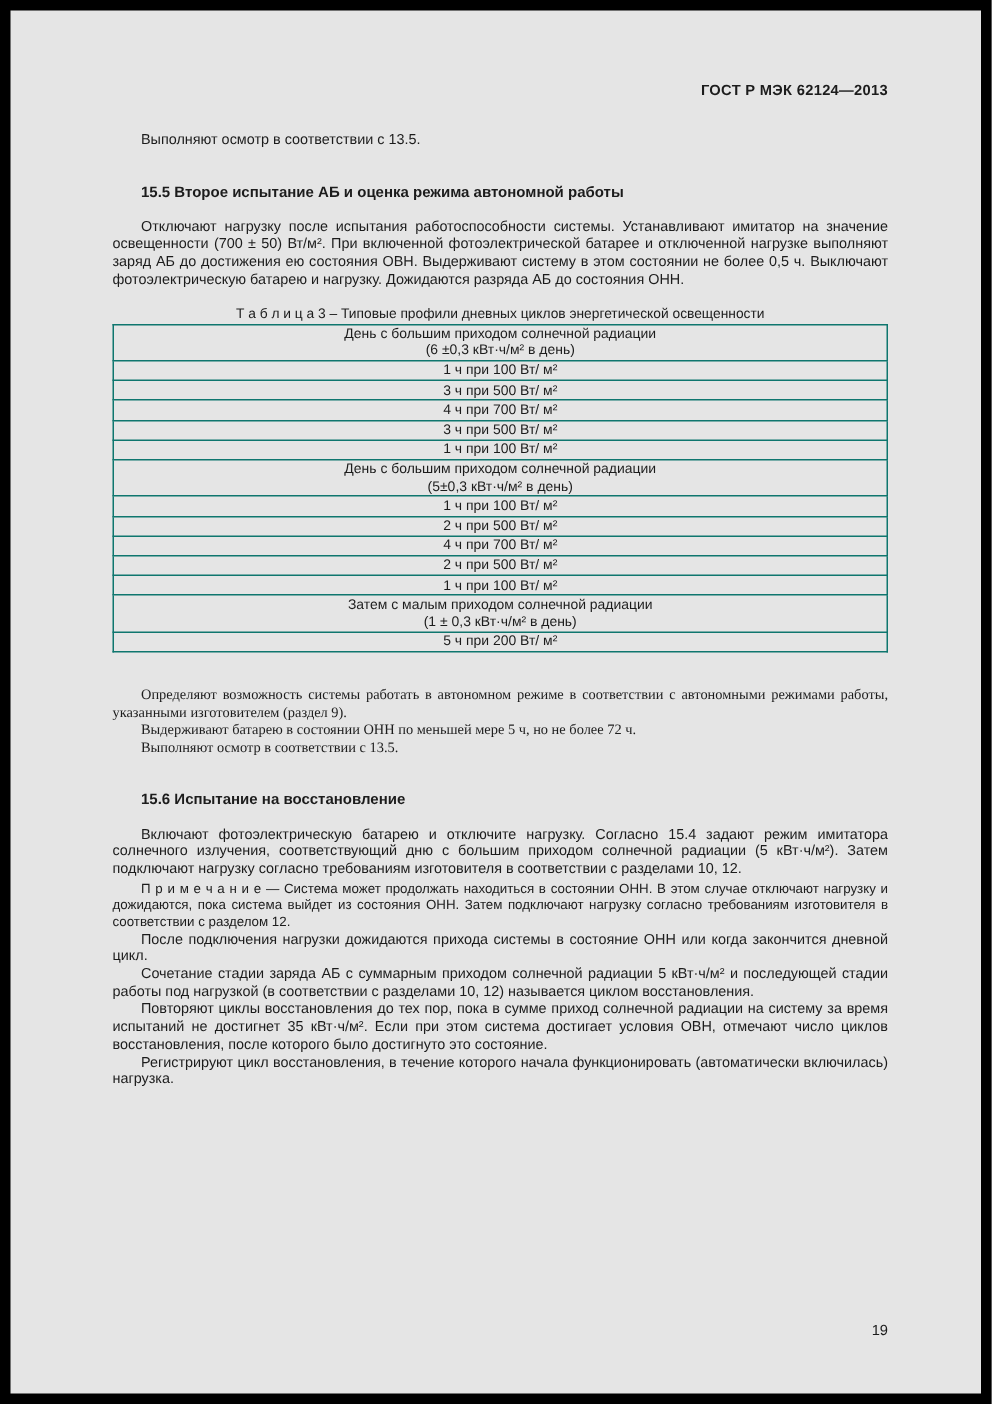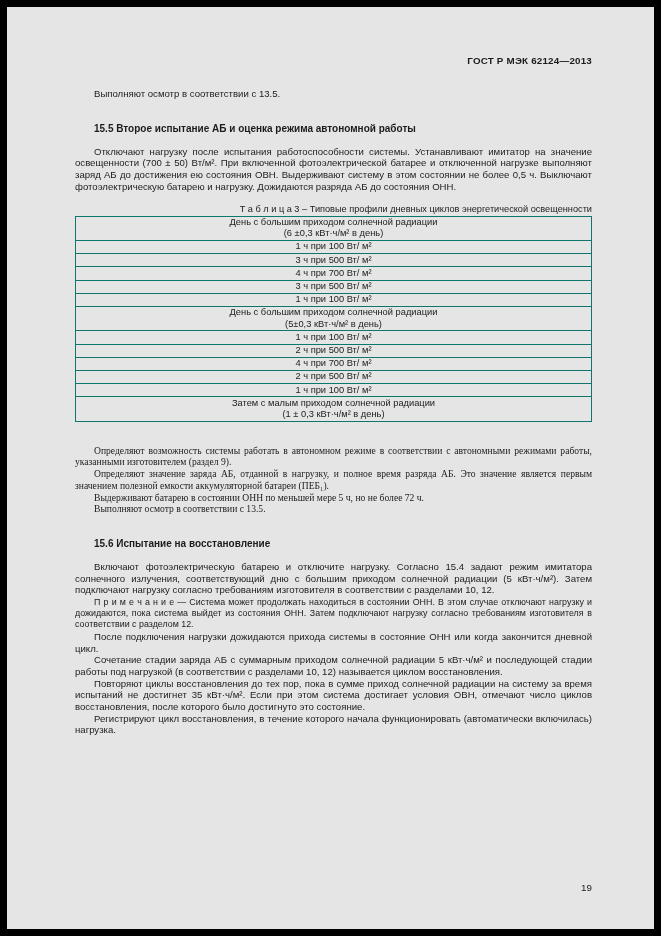--- a/index.html
+++ b/index.html
@@ -39,21 +39,21 @@
   .heading {
     font-size: 10px;
     font-weight: bold;
     margin: 23px 0 12px 0;
     text-indent: 19px;
     text-align: left;
   }
   .table-caption {
     font-size: 9.2px;
     margin: 11px 0 2px 0;
-    text-align: right;
+    text-align: center;
   }
   table.profile-table {
     width: 100%;
     border-collapse: collapse;
     table-layout: fixed;
   }
   table.profile-table td {
     border: 1px solid #0f766e;
     text-align: center;
     font-size: 9.3px;
@@ -138,26 +138,28 @@
         <tr>
             <td>1 ч при 100 Вт/ м²</td>
           </tr>
 
         <tr>
           <td>
             <span class="tline">Затем с малым приходом солнечной радиации</span>
             <span class="tline">(1 ± 0,3 кВт·ч/м² в день)</span>
           </td>
         </tr>
+        <tr>
+            <td>5 ч при 200 Вт/ м²</td>
+          </tr>
       </tbody>
     </table>
 
     <div class="after-table">
       <p class="para">Определяют возможность системы работать в автономном режиме в соответствии с автономными режимами работы, указанными изготовителем (раздел 9).</p>
-      <p class="para">Определяют значение заряда АБ, отданной в нагрузку, и полное время разряда АБ. Это значение является первым значением полезной емкости аккумуляторной батареи (ПЕБ₁).</p>
       <p class="para">Выдерживают батарею в состоянии ОНН по меньшей мере 5 ч, но не более 72 ч.</p>
       <p class="para">Выполняют осмотр в соответствии с 13.5.</p>
     </div>
 
     <div class="heading">15.6 Испытание на восстановление</div>
 
     <p class="para">Включают фотоэлектрическую батарею и отключите нагрузку. Согласно 15.4 задают режим имитатора солнечного излучения, соответствующий дню с большим приходом солнечной радиации (5 кВт·ч/м²). Затем подключают нагрузку согласно требованиям изготовителя в соответствии с разделами 10, 12.</p>
     <p class="note">П р и м е ч а н и е   —   Система может продолжать находиться в состоянии ОНН. В этом случае отключают нагрузку и дожидаются, пока система выйдет из состояния ОНН. Затем подключают нагрузку согласно требованиям изготовителя в соответствии с разделом 12.</p>
     <p class="para">После подключения нагрузки дожидаются прихода системы в состояние ОНН или когда закончится дневной цикл.</p>
     <p class="para">Сочетание стадии заряда АБ с суммарным приходом солнечной радиации 5 кВт·ч/м² и последующей стадии работы под нагрузкой (в соответствии с разделами 10, 12) называется циклом восстановления.</p>

